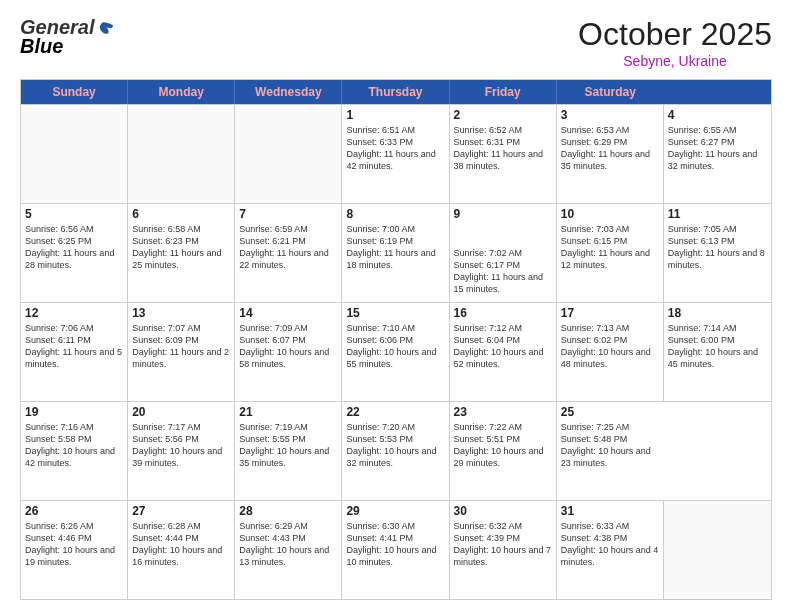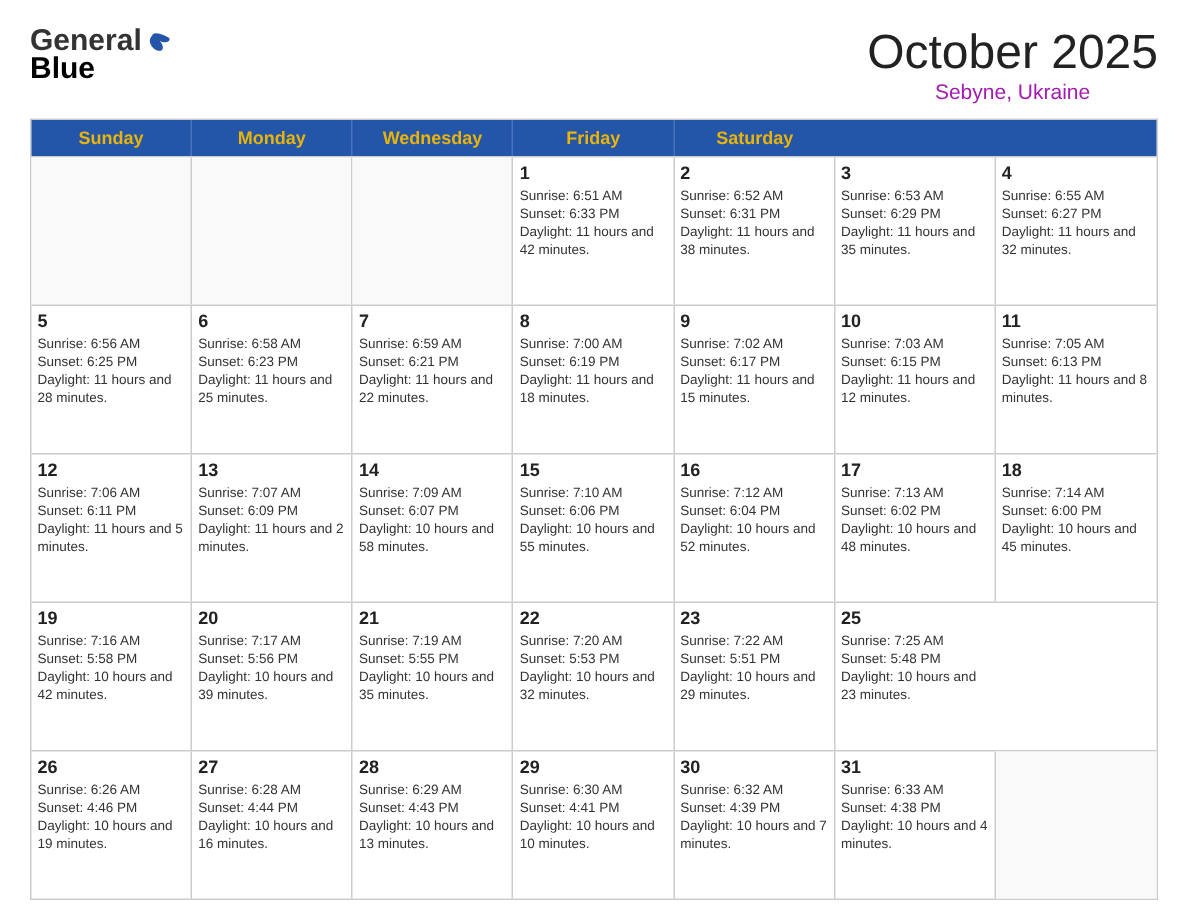--- a/index.html
+++ b/index.html
@@ -20,20 +20,21 @@
     .header {
       display: flex;
       align-items: flex-start;
       justify-content: space-between;
       margin-bottom: 10px;
     }
     .logo {
       display: flex;
       flex-direction: column;
       align-items: flex-start;
+      font-style: italic;
     }
     .logo-text {
       display: flex;
       align-items: center;
     }
     .logo-icon {
       width: 18px;
       height: 18px;
       margin-left: 2px;
     }
@@ -54,21 +55,21 @@
       display: flex;
       flex-direction: column;
       border: 1px solid #ccc;
     }
     .cal-header {
       display: grid;
       grid-template-columns: repeat(7, 1fr);
       background: #2356a8;
     }
     .cal-header-cell {
-      color: #eab308;
+      color: #fca5a5;
       text-align: center;
       font-size: 12px;
       font-weight: bold;
       padding: 5px 2px;
       border-right: 1px solid #4a72c0;
     }
     .cal-header-cell:last-child { border-right: none; }
     .cal-body {
       display: flex;
       flex-direction: column;
@@ -121,20 +122,21 @@
       <div class="month-title">October 2025</div>
       <div class="location">Sebyne, Ukraine</div>
     </div>
   </div>
 
   <div class="calendar">
     <div class="cal-header">
     <div class="cal-header-cell">Sunday</div>
         <div class="cal-header-cell">Monday</div>
         <div class="cal-header-cell">Wednesday</div>
+        <div class="cal-header-cell">Thursday</div>
         <div class="cal-header-cell">Friday</div>
         <div class="cal-header-cell">Saturday</div>
       </div>
     <div class="cal-body">
     <div class="cal-row">
           <div class="cal-cell empty"></div>
           <div class="cal-cell empty"></div>
           <div class="cal-cell empty"></div>
           <div class="cal-cell">
             <div class="day-num">1</div>
@@ -181,21 +183,21 @@
 Daylight: 11 hours and 22 minutes.</div>
           </div>
           <div class="cal-cell">
             <div class="day-num">8</div>
             <div class="cell-text" style="white-space: pre-line;">Sunrise: 7:00 AM
 Sunset: 6:19 PM
 Daylight: 11 hours and 18 minutes.</div>
           </div>
           <div class="cal-cell">
             <div class="day-num">9</div>
-            <div class="cell-text" style="white-space: pre-line;">Sunrise: 7:02 AM
+            <div class="cell-text" style="white-space: pre-line; margin-top: 24px;">Sunrise: 7:02 AM
 Sunset: 6:17 PM
 Daylight: 11 hours and 15 minutes.</div>
           </div>
           <div class="cal-cell">
             <div class="day-num">10</div>
             <div class="cell-text" style="white-space: pre-line;">Sunrise: 7:03 AM
 Sunset: 6:15 PM
 Daylight: 11 hours and 12 minutes.</div>
           </div>
           <div class="cal-cell">

